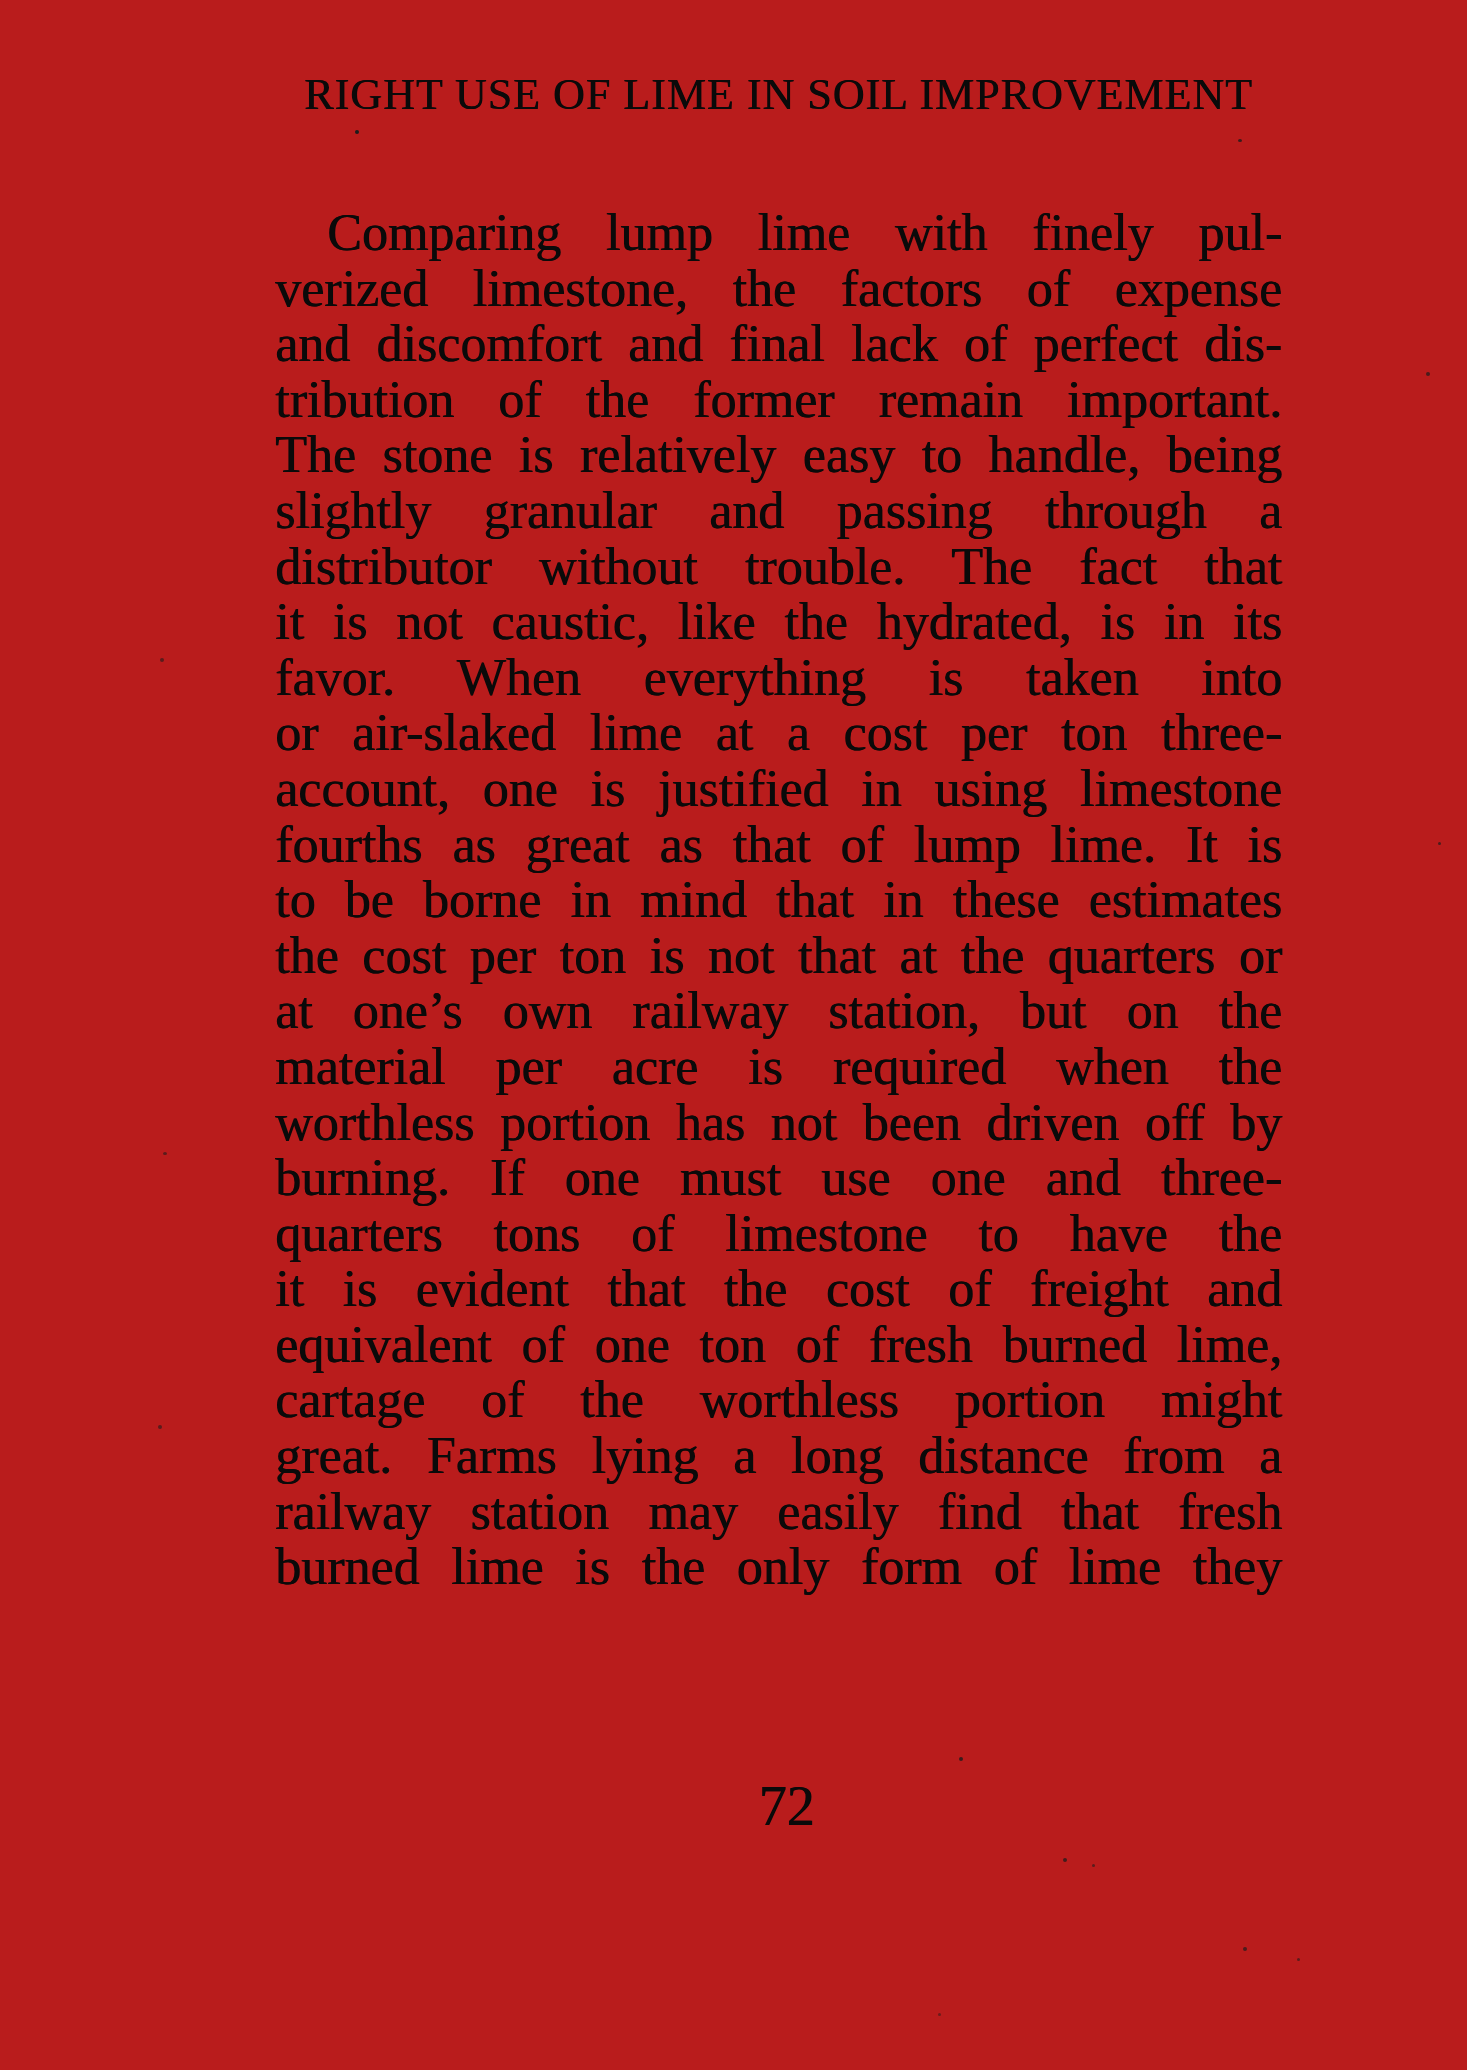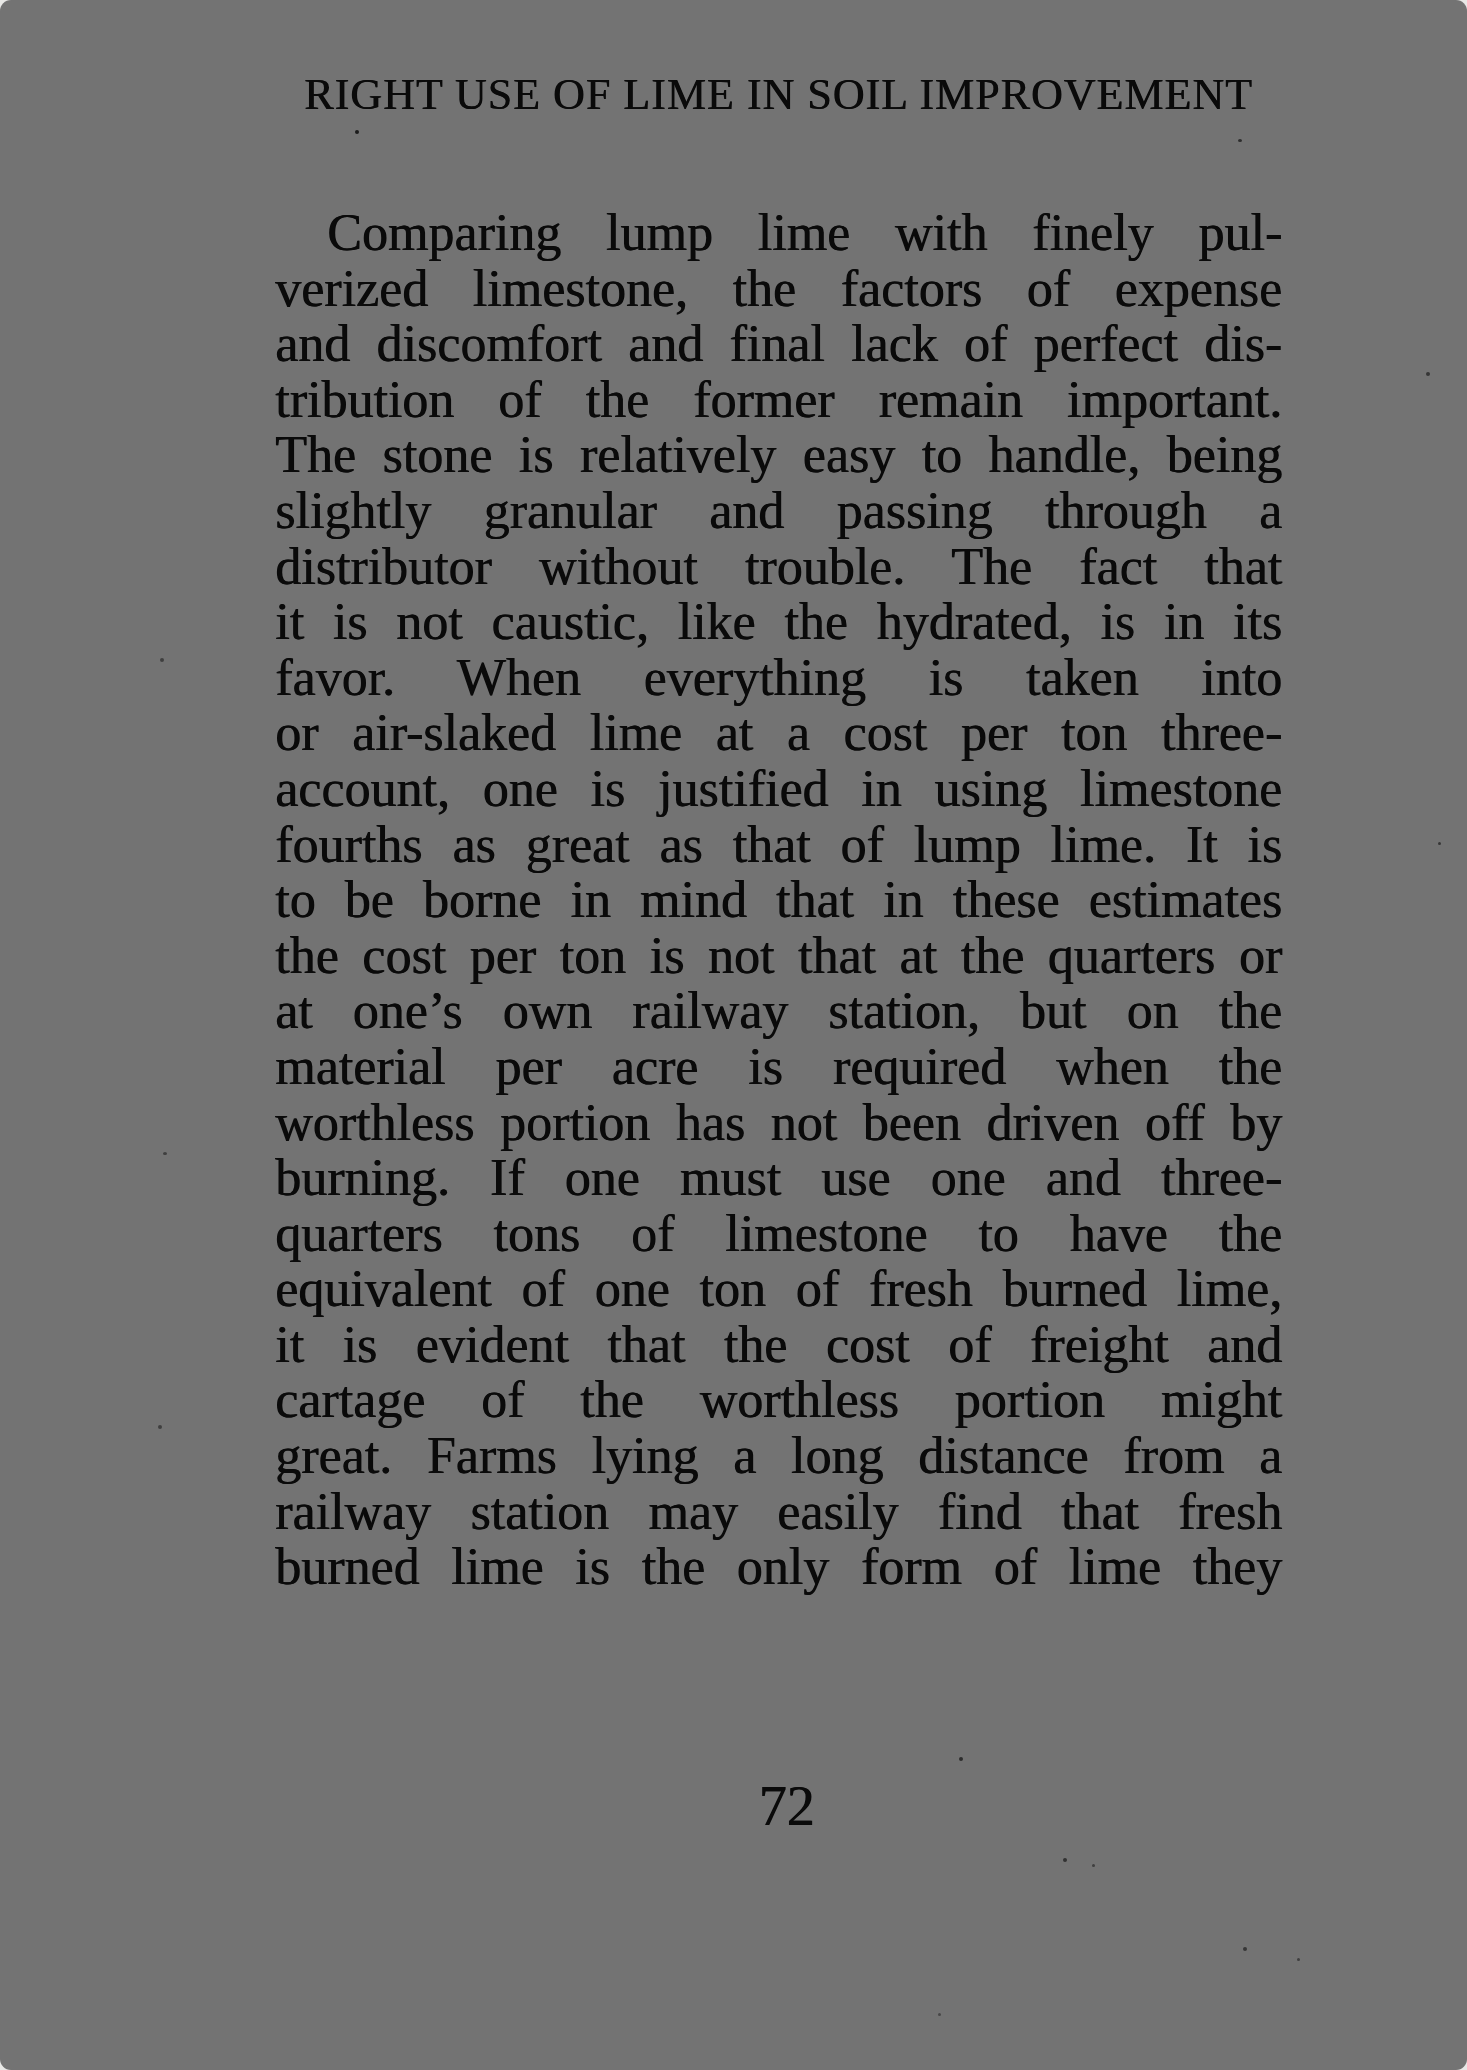--- a/index.html
+++ b/index.html
@@ -66,21 +66,21 @@
   }
   .speck {
     position: absolute;
     background: #1c1c1c;
     border-radius: 50%;
   }
 </style>
 </head>
 <body>
 
-<div class="page" style="background: #737373; color: rgb(10, 10, 10); border-radius: 11px;">
+<div class="page" style="background: #b91c1c; color: rgb(10, 10, 10);">
   <div class="column">
     <div class="running-header">RIGHT USE OF LIME IN SOIL IMPROVEMENT</div>
 
     <div class="body-text" id="body-text">
         <div class="text-line indent">Comparing lump lime with finely pul-</div>
         <div class="text-line">verized limestone, the factors of expense</div>
         <div class="text-line">and discomfort and final lack of perfect dis-</div>
         <div class="text-line">tribution of the former remain important.</div>
         <div class="text-line">The stone is relatively easy to handle, being</div>
         <div class="text-line">slightly granular and passing through a</div>
@@ -90,22 +90,22 @@
         <div class="text-line">or air-slaked lime at a cost per ton three-</div>
         <div class="text-line">account, one is justified in using limestone</div>
         <div class="text-line">fourths as great as that of lump lime.  It is</div>
         <div class="text-line">to be borne in mind that in these estimates</div>
         <div class="text-line">the cost per ton is not that at the quarters or</div>
         <div class="text-line">at one’s own railway station, but on the</div>
         <div class="text-line">material per acre is required when the</div>
         <div class="text-line">worthless portion has not been driven off by</div>
         <div class="text-line">burning.  If one must use one and three-</div>
         <div class="text-line">quarters tons of limestone to have the</div>
+        <div class="text-line">it is evident that the cost of freight and</div>
         <div class="text-line">equivalent of one ton of fresh burned lime,</div>
-        <div class="text-line">it is evident that the cost of freight and</div>
         <div class="text-line">cartage of the worthless portion might</div>
         <div class="text-line">great.  Farms lying a long distance from a</div>
         <div class="text-line">railway station may easily find that fresh</div>
         <div class="text-line">burned lime is the only form of lime they</div>
       </div>
 
     <div class="page-number">72</div>
   </div>
 
   <div class="speck" style="left:355px; top:130px; width:4px; height:4px;"></div>

